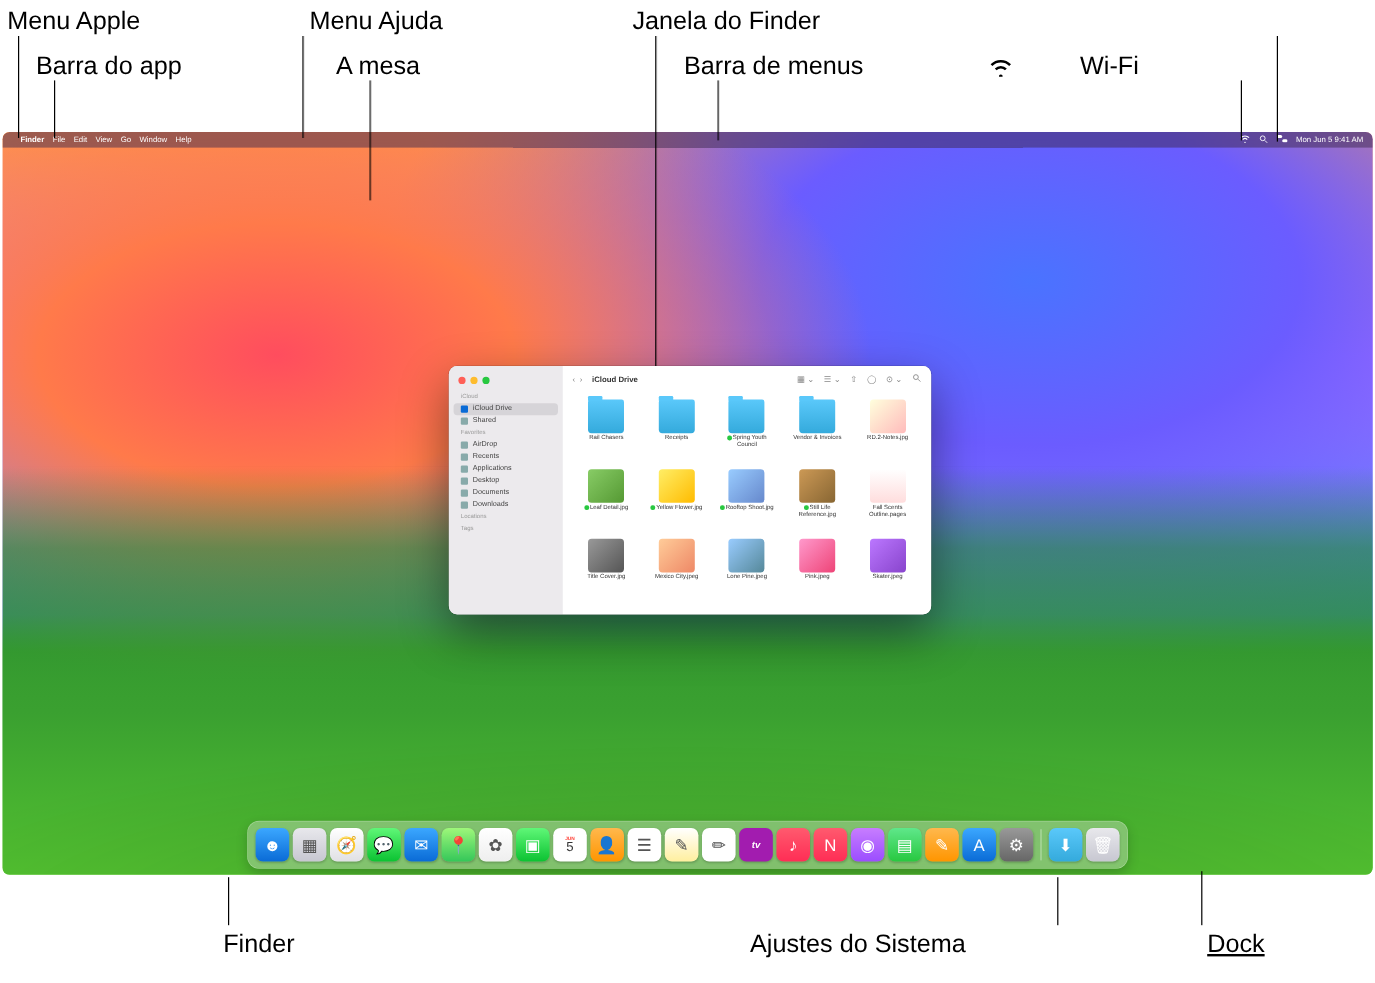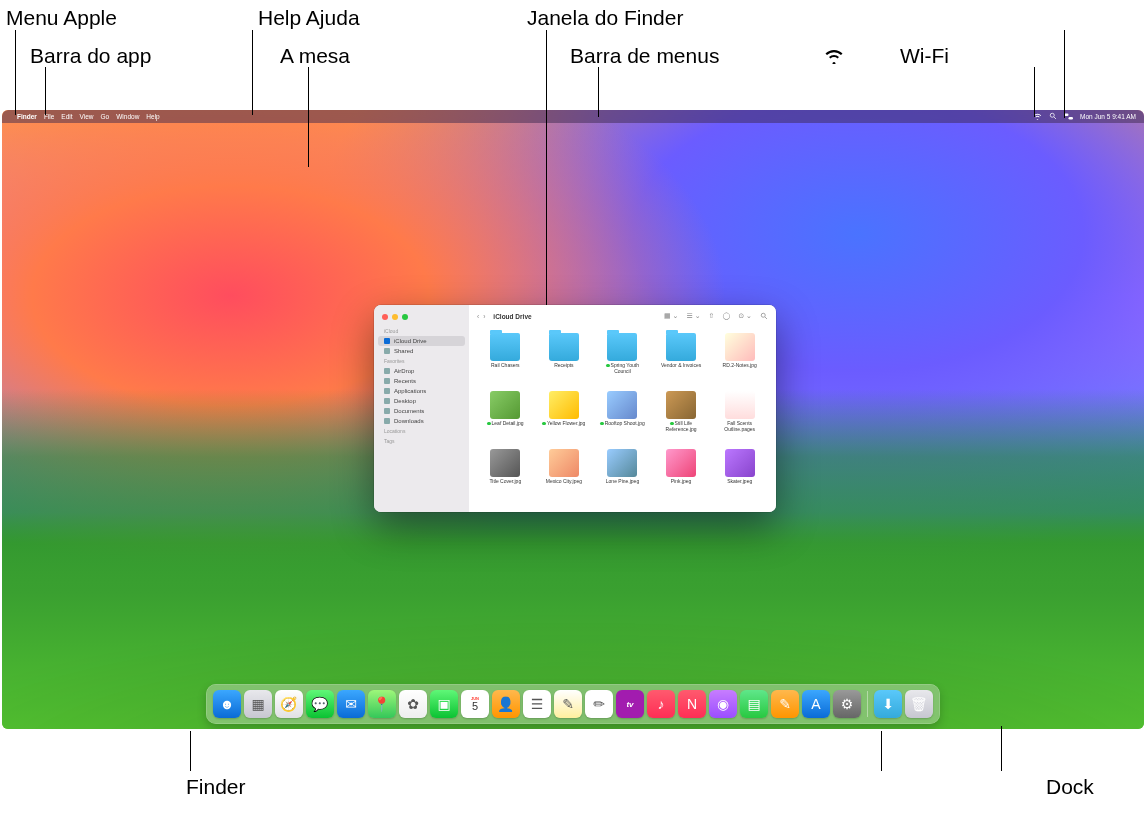--- a/index.html
+++ b/index.html
@@ -160,21 +160,21 @@
 
   .cal-top { font-size:4px; color:#ff3b30; font-weight:600; }
   .cal-bot { font-size:11px; color:#333; font-weight:500; line-height:1; }
 </style>
 </head>
 <body>
 
 <div class="callouts">
   <div class="callout" style="top:6px; left:6px;">Menu Apple</div>
   <div class="callout" style="top:44px; left:30px;">Barra do app</div>
-  <div class="callout" style="top:6px; left:258px;">Help Ajuda</div>
+  <div class="callout" style="top:6px; left:258px;">Menu Ajuda</div>
   <div class="callout" style="top:44px; left:280px;">A mesa</div>
   <div class="callout" style="top:6px; left:527px;">Janela do Finder</div>
   <div class="callout" style="top:44px; left:570px;text-align:right;">Barra de menus</div>
   <div class="callout" style="top:44px; left:900px;">Wi-Fi</div>
 </div>
 
 <div class="line line-v" style="top:30px; left:15px; height:85px;"></div>
 <div class="line line-v" style="top:67px; left:45px; height:48px;"></div>
 <div class="line line-v" style="top:30px; left:252px; height:85px;"></div>
 <div class="line line-v" style="top:67px; left:308px; height:100px;"></div>
@@ -383,18 +383,19 @@
       <div class="dock-icon di-appstore">A</div>
       <div class="dock-icon di-settings">⚙</div>
       <div class="dock-sep"></div>
       <div class="dock-icon di-downloads">⬇</div>
       <div class="dock-icon di-trash">🗑</div>
     </div>
 </div>
 
 <div class="callouts-bottom">
   <div class="callout" style="bottom:20px; left:186px;">Finder</div>
-  <div class="callout" style="bottom:20px; left:1046px;">Dock</div>
+  <div class="callout" style="bottom:20px; left:625px;">Ajustes do Sistema</div>
+  <div class="callout" style="bottom:20px; left:1006px;text-decoration:underline;">Dock</div>
 </div>
 
 <div class="line line-v" style="bottom:48px; left:190px; height:40px;"></div>
 <div class="line line-v" style="bottom:48px; left:881px; height:40px;"></div>
 <div class="line line-v" style="bottom:48px; left:1001px; height:45px;"></div>
 
 </body></html>

